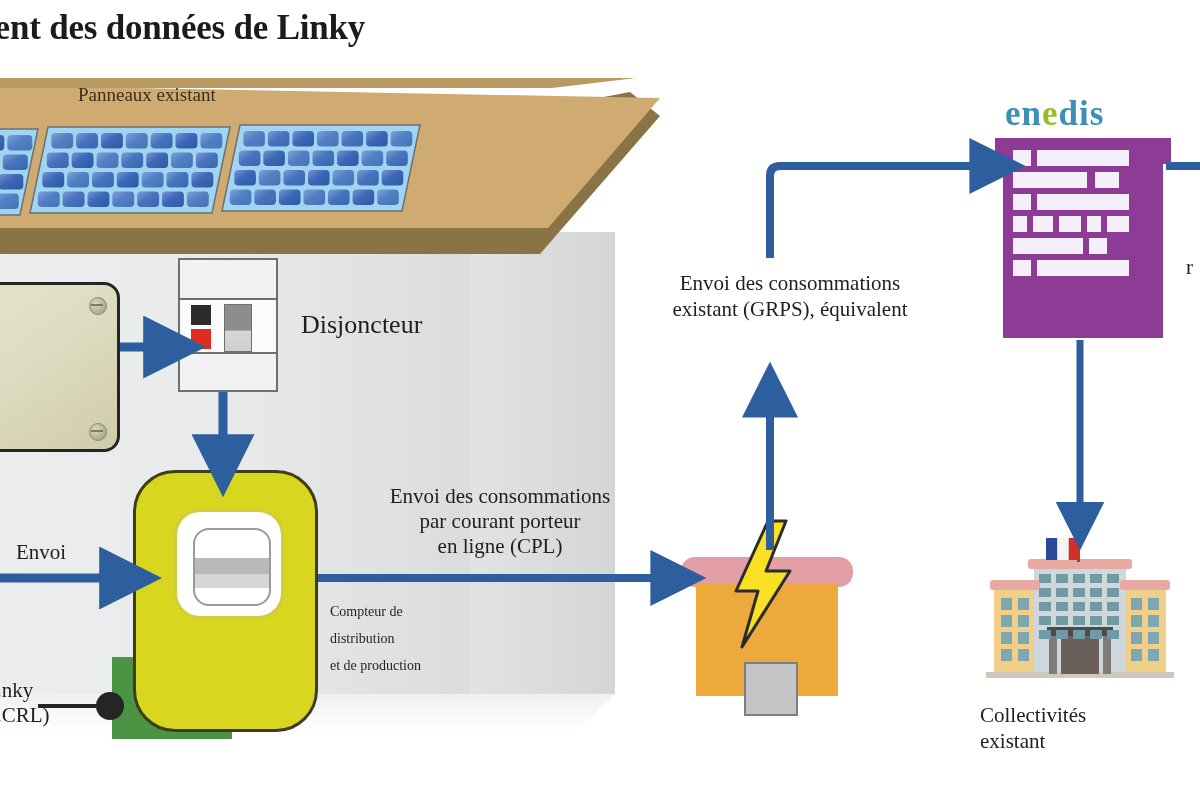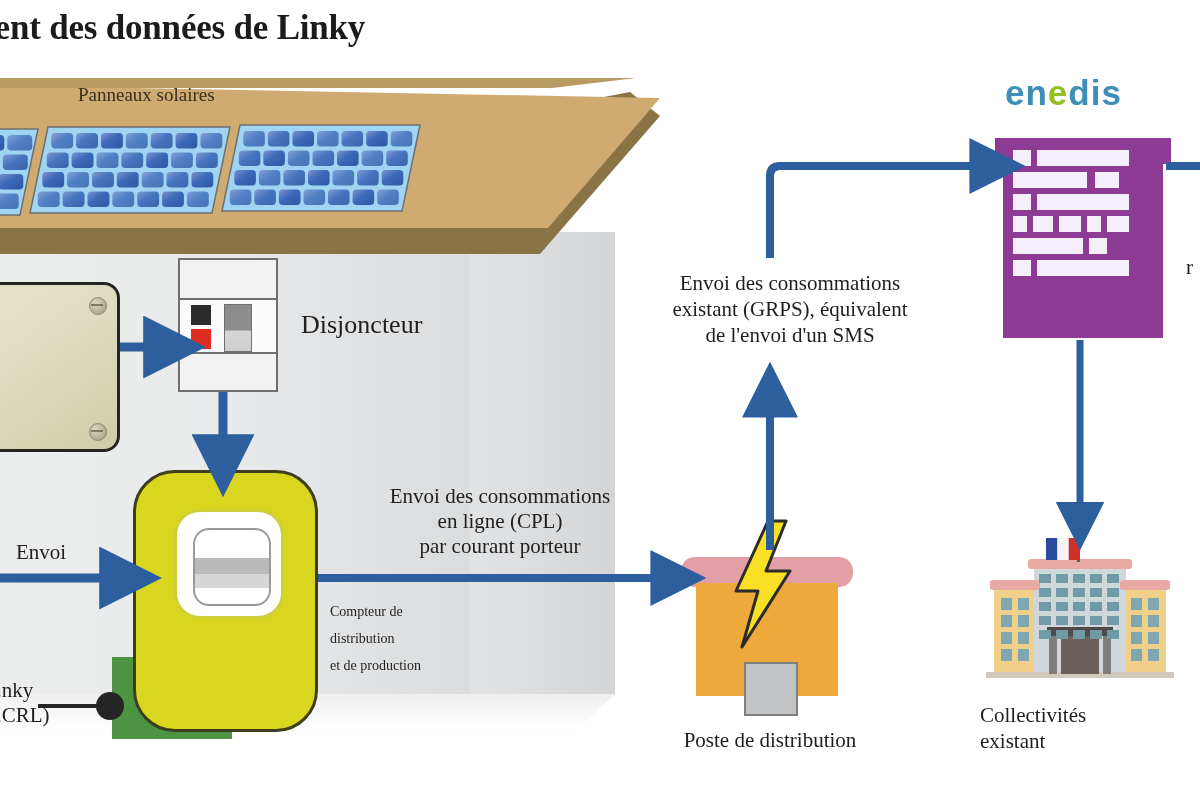--- a/index.html
+++ b/index.html
@@ -85,22 +85,22 @@
 
   
   .poste-roof{position:absolute;left:681px;top:557px;width:172px;height:30px;
     background:#e2a0a6;border-radius:14px;}
   .poste-body{position:absolute;left:696px;top:583px;width:142px;height:113px;background:#eda93c;}
   .poste-door{position:absolute;left:744px;top:662px;width:54px;height:54px;
     background:#c2c4c6;border:2px solid #7d7f80;box-sizing:border-box;}
   .bolt{position:absolute;left:728px;top:519px;width:70px;height:130px;}
 
   
-  .enedis-logo{position:absolute;left:1005px;top:72px;width:160px;height:42px;
-    font-family:Liberation Sans, sans-serif;font-weight:bold;font-size:35px;letter-spacing:1px;
+  .enedis-logo{position:absolute;left:1005px;top:93px;width:160px;height:42px;
+    font-family:Liberation Serif, serif;font-weight:bold;font-size:35px;letter-spacing:1px;
     color:#3d8fb8;line-height:42px;}
   .enedis-logo .e2{color:#93c020;}
   .server{position:absolute;left:1003px;top:138px;width:160px;height:200px;background:#8e3b96;}
   .server-cap{position:absolute;left:995px;top:138px;width:176px;height:14px;background:#8e3b96;}
   .server-cap-l{position:absolute;left:995px;top:138px;width:14px;height:26px;background:#8e3b96;}
   .server-cap-r{position:absolute;left:1157px;top:138px;width:14px;height:26px;background:#8e3b96;}
   .win{position:absolute;background:#f4effa;}
 
   
   .th{position:absolute;}
@@ -223,21 +223,21 @@
         <rect x="309.8" y="94.5" width="21.6" height="15.5" rx="4" fill="url(#cellg)" opacity="0.78"></rect>
         <rect x="334.3" y="94.5" width="21.6" height="15.5" rx="4" fill="url(#cellg)" opacity="0.89"></rect>
         <rect x="358.9" y="94.5" width="21.6" height="15.5" rx="4" fill="url(#cellg)" opacity="1.00"></rect>
         <rect x="383.5" y="94.5" width="21.6" height="15.5" rx="4" fill="url(#cellg)" opacity="0.78"></rect>
         <rect x="408.0" y="94.5" width="21.6" height="15.5" rx="4" fill="url(#cellg)" opacity="0.89"></rect>
         <rect x="432.6" y="94.5" width="21.6" height="15.5" rx="4" fill="url(#cellg)" opacity="1.00"></rect>
         <rect x="457.2" y="94.5" width="21.6" height="15.5" rx="4" fill="url(#cellg)" opacity="0.78"></rect>
       </g>
   </svg>
 
-  <div class="lbl sol-label">Panneaux solaires</div>
+  <div class="lbl sol-label">Panneaux existant</div>
 
   <div class="couple-box">
 
     <div class="screw" style="left:196px;top:12px;">
         <span></span>
       </div>
     <div class="screw" style="left:196px;top:138px;">
         <span></span>
       </div>
   </div>
@@ -269,43 +269,41 @@
   <div class="erl-dot"></div>
   <div class="lbl erl-label">
     <div>...nky</div>
     <div>...CRL)</div>
   </div>
 
   <div class="lbl zigbee-label">Envoi</div>
 
   <div class="lbl cpl-label">
     <div>Envoi des consommations</div>
+    <div>par courant porteur</div>
     <div>en ligne (CPL)</div>
-    <div>par courant porteur</div>
   </div>
 
   <div class="lbl meter-label">
     <div>Compteur de</div>
     <div>distribution</div>
     <div>et de production</div>
   </div>
 
   <div class="lbl grps-label">
     <div>Envoi des consommations</div>
     <div>existant (GRPS), équivalent</div>
-    <div>de l'envoi d'un SMS</div>
   </div>
 
   <div class="poste-roof"></div>
   <div class="poste-body"></div>
   <div class="poste-door"></div>
   <svg class="bolt" viewBox="0 0 70 130">
     <polygon points="40,2 8,72 30,72 14,128 62,52 38,52 58,2" fill="#fae024" stroke="#2b2b2b" stroke-width="3" stroke-linejoin="round"></polygon>
   </svg>
-  <div class="lbl poste-label">Poste de distribution</div>
 
   <div class="enedis-logo"><span>en</span><span class="e2">e</span><span>dis</span></div>
 
   <div class="server-cap"></div>
   <div class="server-cap-l"></div>
   <div class="server-cap-r"></div>
   <div class="server" id="server-body">
       <div class="win" style="left: 10px; top: 12px; width: 18px; height: 16px;"></div>
       <div class="win" style="left: 34px; top: 12px; width: 92px; height: 16px;"></div>
       <div class="win" style="left: 10px; top: 34px; width: 74px; height: 16px;"></div>

